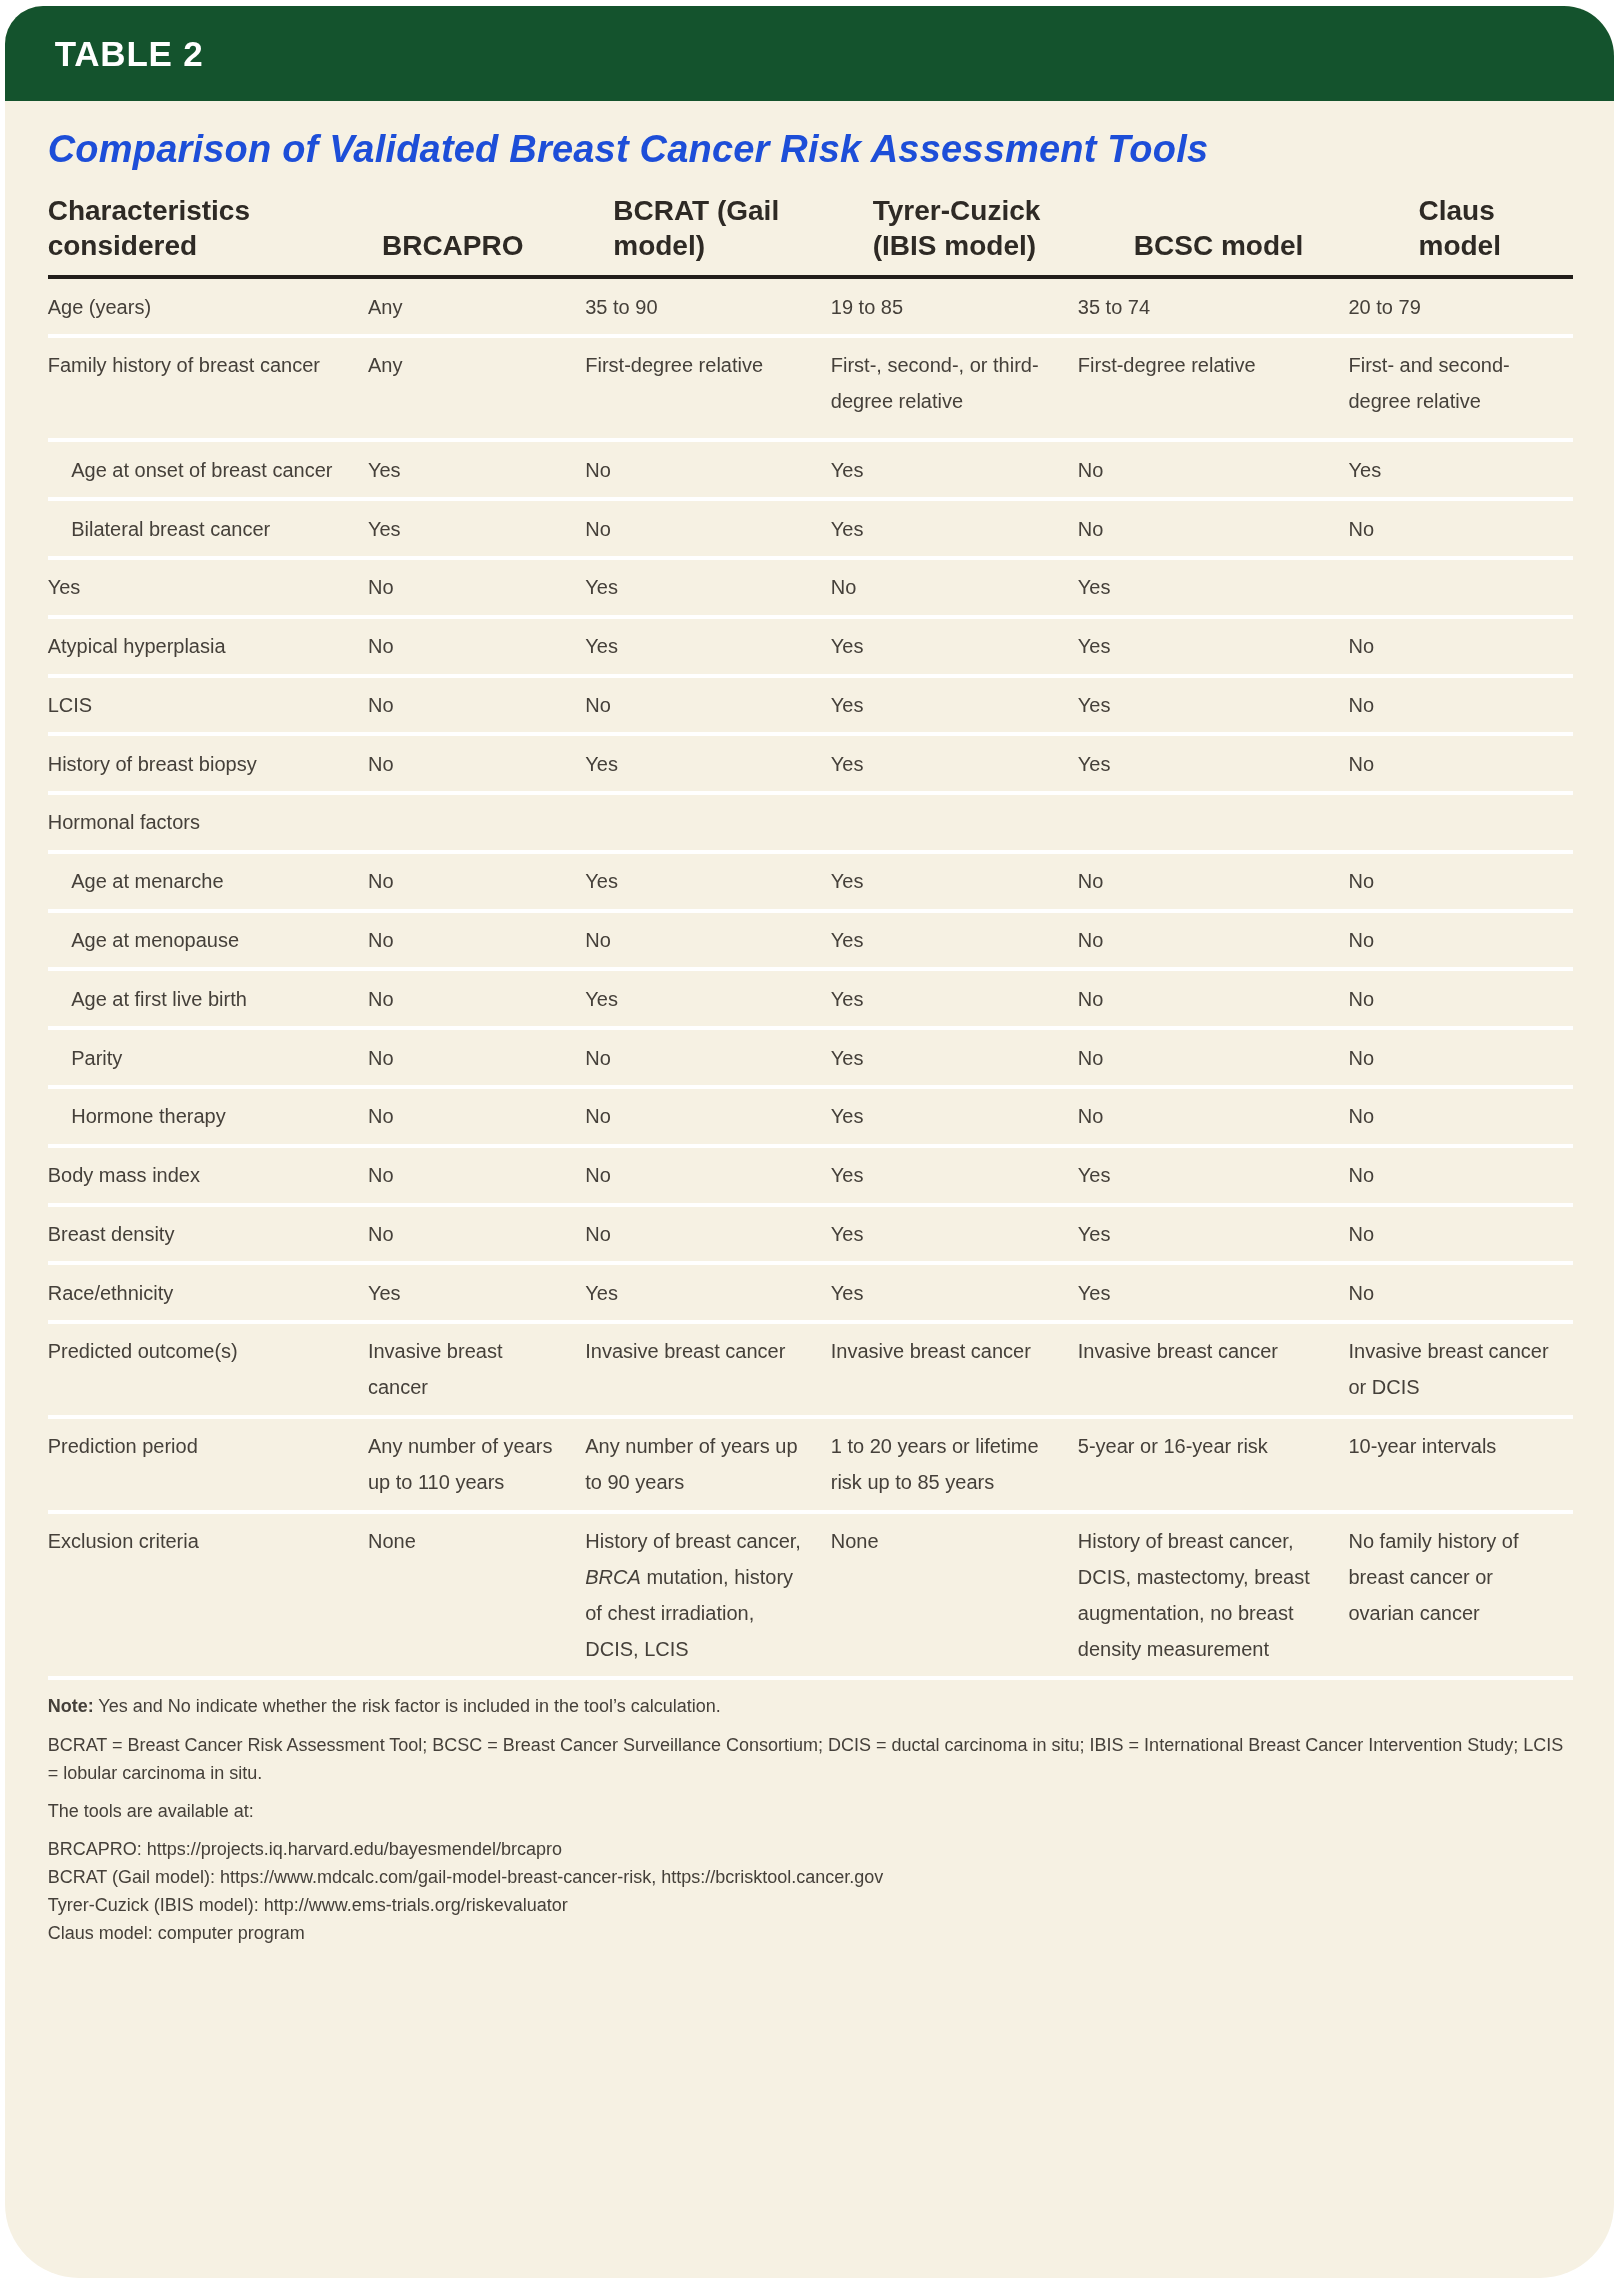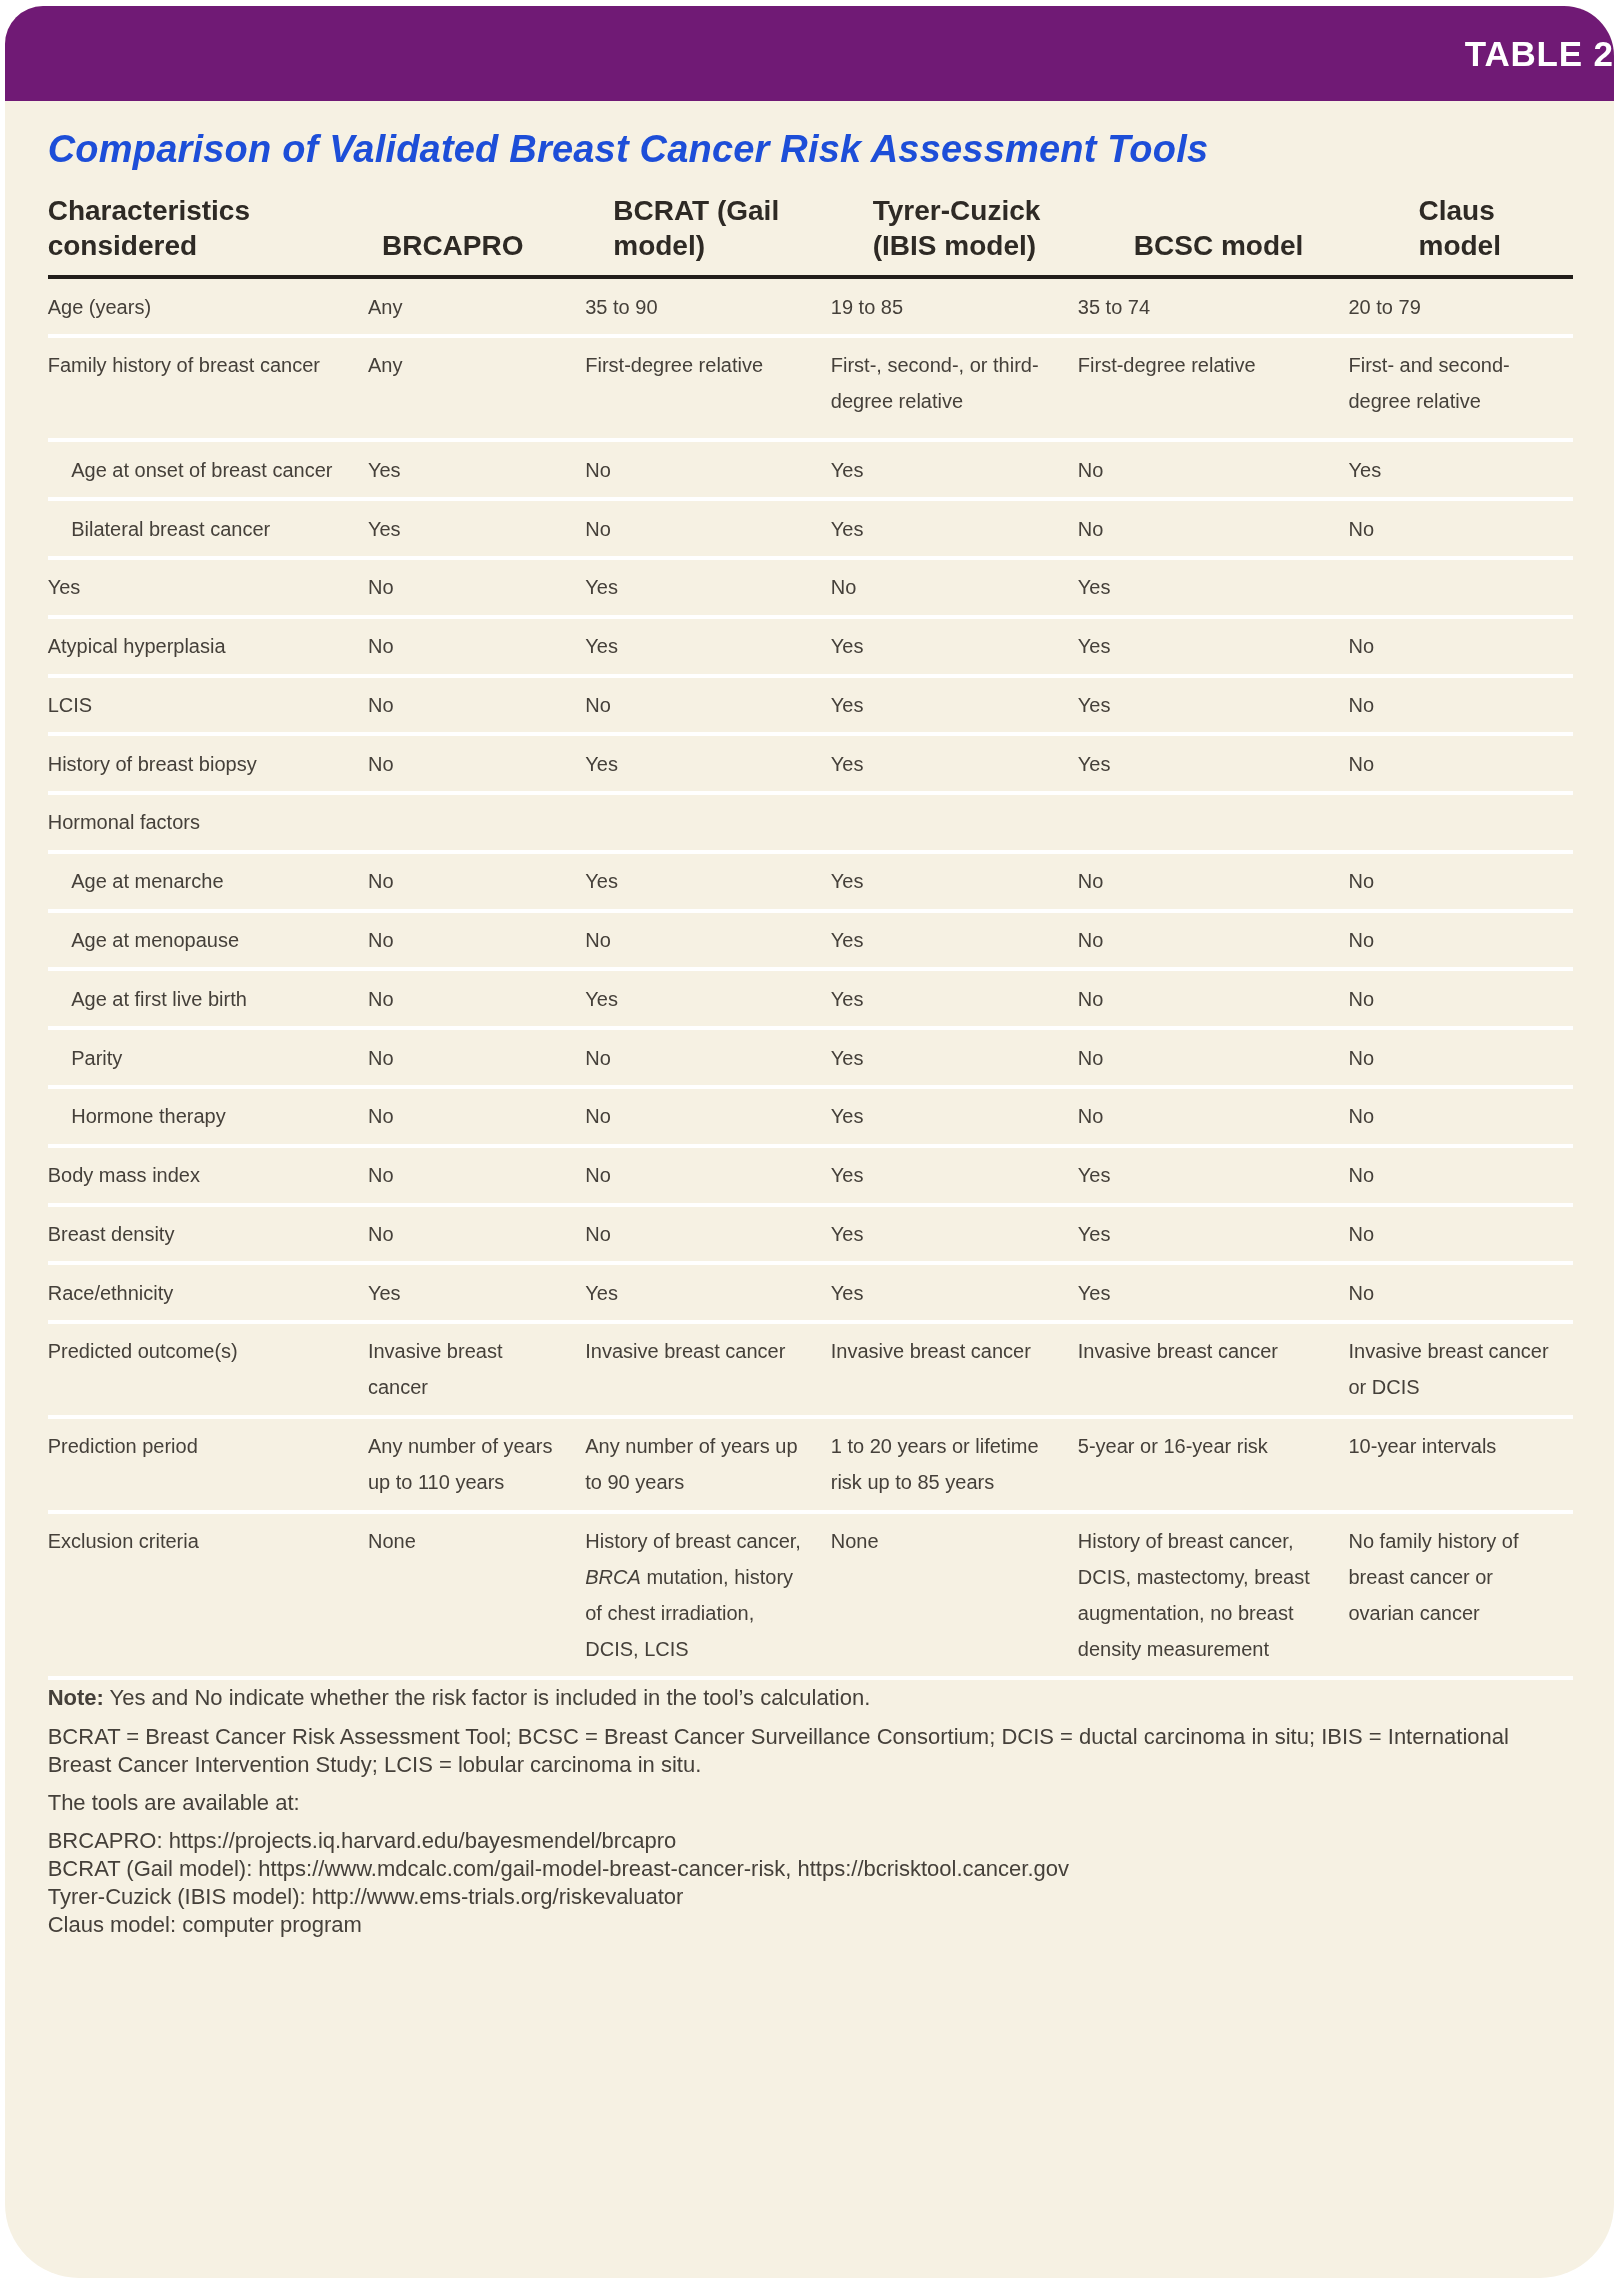--- a/index.html
+++ b/index.html
@@ -19,25 +19,24 @@
     height: 2272px;
     background: #f6f1e3;
     border-radius: 38px 50px 74px 74px;
     overflow: hidden;
     display: flex;
     flex-direction: column;
   }
   .banner {
     height: 95px;
     flex: 0 0 95px;
-    background: #701a75;
+    background: #14532d;
     display: flex;
     align-items: center;
     padding-left: 50px;
-    justify-content: flex-end;
   }
   .banner-label {
     color: #ffffff;
     font-size: 35px;
     font-weight: bold;
     letter-spacing: 0.8px;
   }
   .content {
     flex: 1;
     padding: 0 41px 0 43px;
@@ -72,22 +71,22 @@
     border-bottom: 4.7px solid #ffffff;
     padding: 9.4px 0 9.4px 0;
     font-size: 20px;
     line-height: 36px;
     color: #45403a;
   }
   .row:nth-child(2) { padding-bottom: 19px; }
   .cell { padding-right: 20.3px; }
   .row.indent .cell.label { padding-left: 23.5px; }
   .footnotes {
-    padding-top: 4px;
-    font-size: 22px;
+    padding-top: 12px;
+    font-size: 18px;
     line-height: 28px;
     color: #45403a;
   }
   .footnotes .block { margin-bottom: 10.2px; }
   .b { font-weight: bold; }
 </style>
 </head>
 <body>
 
 <div class="card">

